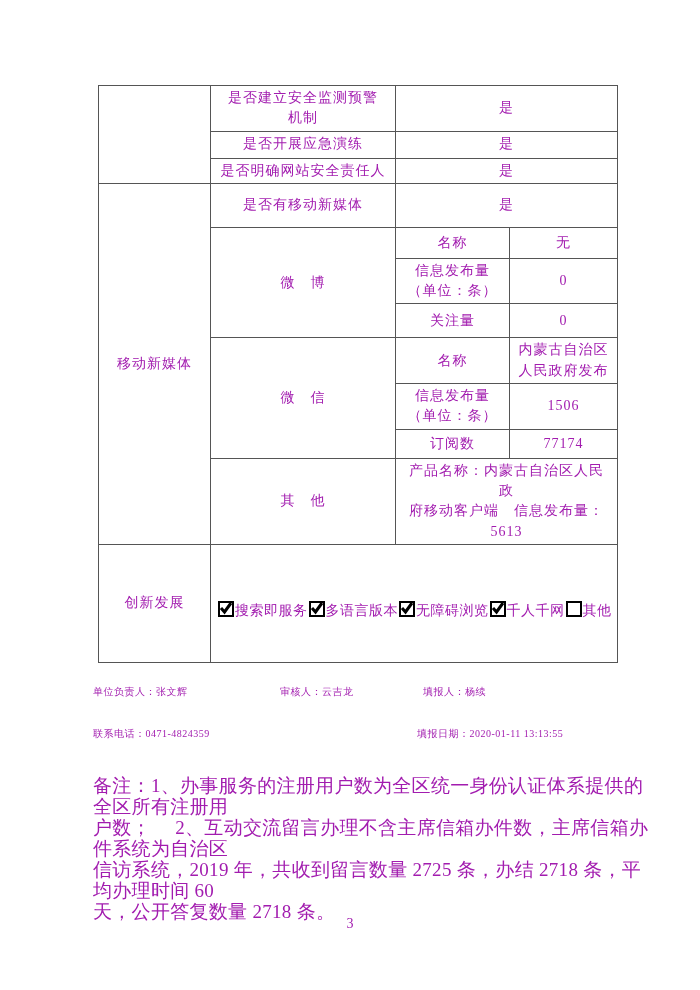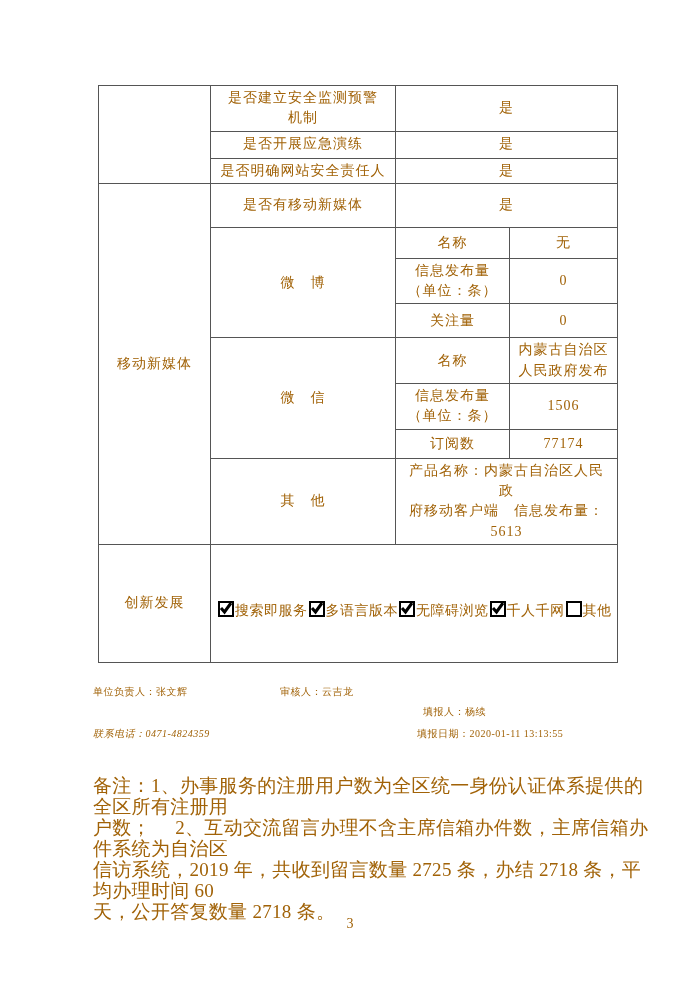--- a/index.html
+++ b/index.html
@@ -1,21 +1,21 @@
 <!DOCTYPE html>
 <html><head>
 <meta charset="utf-8">
 <style>
   html,body{margin:0;padding:0;background:#fff;}
   .page{
     position:relative;
     width:700px;height:990px;
     background:#ffffff;
     font-family:"Liberation Serif","DejaVu Serif",serif;
-    color:#a16207;
+    color:#a21caf;
     overflow:hidden;
   }
   table.report{
     position:absolute;left:98px;top:85px;
     border-collapse:collapse;
     table-layout:fixed;
     width:519px;
     font-size:14px;
     letter-spacing:1px;
   }
@@ -38,22 +38,22 @@
     background:#fff;
     vertical-align:-2px;
     margin:0 1px 0 1px;
     position:relative;
   }
   .cb svg{display:none;position:absolute;left:-1px;top:-2px;}
   .cb.checked svg{display:block;}
   .footer-item{position:absolute;font-size:10px;letter-spacing:0.5px;white-space:nowrap;}
   .f-unit{left:93px;top:685px;}
   .f-audit{left:280px;top:685px;}
-  .f-filler{left:423px;top:685px;margin-top:20px;}
-  .f-phone{left:93px;top:727px;font-style:italic;}
+  .f-filler{left:423px;top:685px;}
+  .f-phone{left:93px;top:727px;}
   .f-date{left:417px;top:727px;}
   .notes{
     position:absolute;left:93px;top:775px;width:560px;
     font-size:19px;line-height:21px;letter-spacing:0.3px;
     white-space:pre-line;
   }
   .pagenum{
     position:absolute;left:0;top:916px;width:700px;
     text-align:center;font-size:14px;
   }

